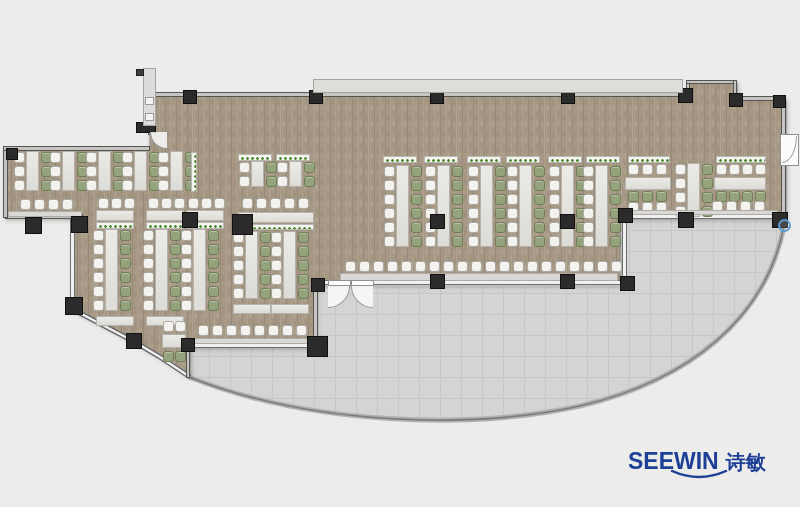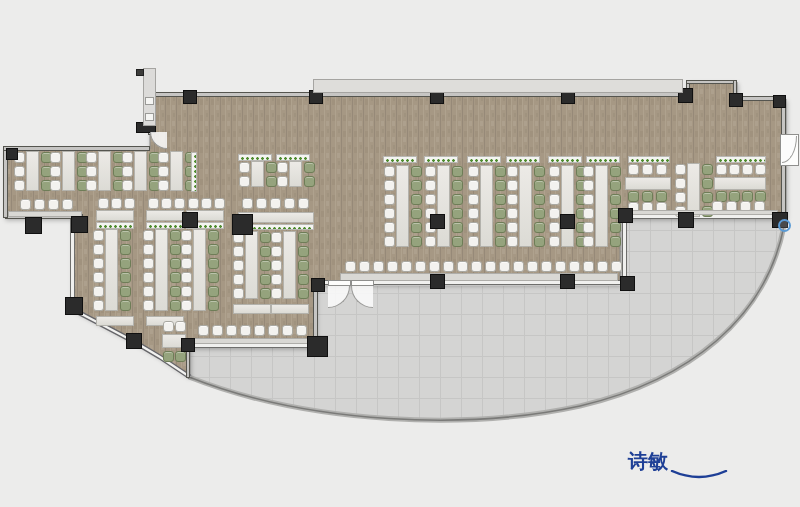--- a/index.html
+++ b/index.html
@@ -416,20 +416,21 @@
       <div class="abs arcBR" style="left: 328px; top: 286px; width: 22px; height: 22px;"></div>
       <div class="abs arcBL" style="left: 351px; top: 286px; width: 22px; height: 22px;"></div>
       <div class="abs leaf" style="left: 780px; top: 134px; width: 19px; height: 32px;"></div>
       <div class="abs arcBR" style="left: 782px; top: 136px; width: 15px; height: 27px;"></div>
       <div class="abs arcBL" style="left: 150px; top: 132px; width: 17px; height: 17px;"></div>
       <div class="abs marker" style="left: 778px; top: 219px; width: 13px; height: 13px;"></div>
     </div>
 
   <div id="logo">
     <div class="row">
+      <span class="brand">SEEWIN</span>
       <span class="cn">诗敏</span>
     </div>
     <svg id="swoosh" width="58" height="10">
       <path d="M2,1 Q29,13 56,1" fill="none" stroke="#1e3f96" stroke-width="2.4" stroke-linecap="round"></path>
     </svg>
   </div>
 
 </div>
 
 </body></html>

